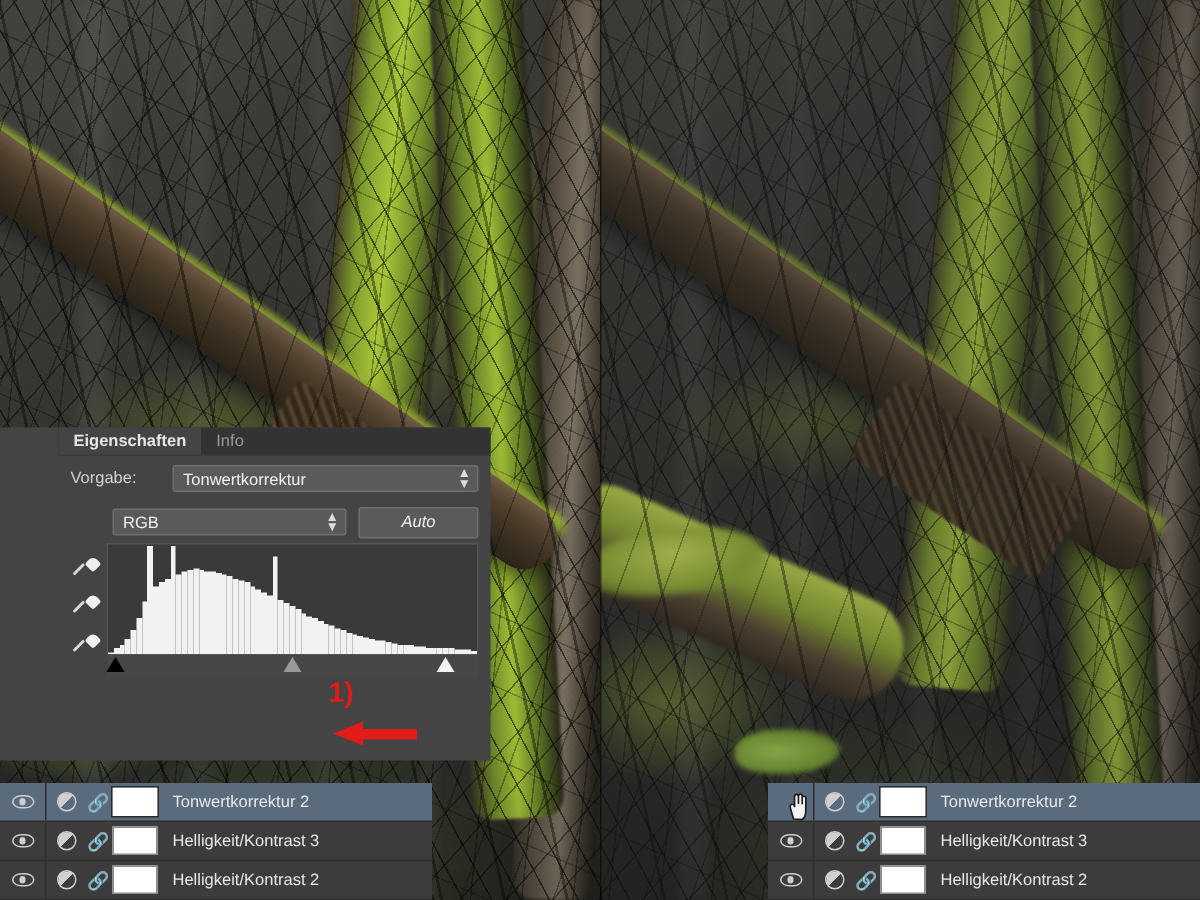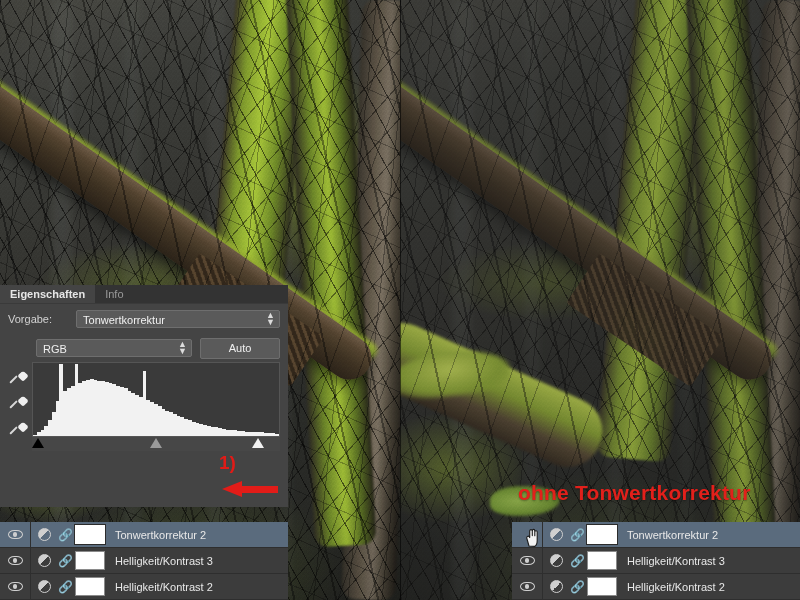--- a/index.html
+++ b/index.html
@@ -83,21 +83,21 @@
       repeating-conic-gradient(from 0deg at 50% 50%, rgba(255,255,255,.08) 0 3deg, rgba(0,0,0,.08) 3deg 6deg);
     background-size:5px 5px;}
   .photo .vig{position:absolute;inset:0;
     background:radial-gradient(ellipse 115% 105% at 50% 45%, transparent 48%, rgba(0,0,0,.45) 100%);}
   
   #pane-right .photo{filter:brightness(.80) contrast(.93) saturate(.95);}
   .divider{position:absolute;left:400px;top:0;width:1px;height:600px;background:rgba(0,0,0,.55);}
 
   
   #props{position:absolute;left:0;top:285px;width:288px;height:222px;
-    background:#444444;color:#d6d6d6;font-size:11px;}
+    background:#444444;color:#d6d6d6;font-size:11px;padding-left:39px;}
   .tabbar{height:18px;background:#333333;display:flex;align-items:flex-end;}
   .tab{height:18px;line-height:18px;padding:0 10px;font-size:11px;color:#9a9a9a;}
   .tab.active{background:#444444;color:#e6e6e6;font-weight:bold;}
   .panel-head{display:flex;align-items:center;height:28px;padding:0 8px;background:#3d3d3d;}
   .lvl-icon{width:22px;height:16px;background:#2b2b2b;border:1px solid #5a5a5a;
     display:flex;align-items:flex-end;justify-content:center;gap:1px;padding-bottom:1px;box-sizing:border-box;}
   .lvl-icon i{display:block;width:1px;background:#d8d8d8;}
   .mask-icon{width:20px;height:16px;margin-left:5px;background:#c9c9c9;
     display:flex;align-items:center;justify-content:center;}
   .mask-icon b{display:block;width:8px;height:8px;border-radius:50%;background:#3a3a3a;}
@@ -106,21 +106,21 @@
   .row.preset{height:30px;border-top:1px solid #3a3a3a;}
   .lab{font-size:11px;color:#d2d2d2;margin-right:24px;}
   .select{position:relative;height:18px;background:#5a5a5a;border:1px solid #6e6e6e;
     border-radius:2px;color:#f0f0f0;font-size:11px;line-height:18px;padding:0 18px 0 6px;box-sizing:border-box;}
   .select .arr{position:absolute;right:4px;top:50%;transform:translateY(-50%);
     font-size:9px;line-height:7px;color:#dcdcdc;text-align:center;}
   #preset-select{flex:1;}
   .row.chan{height:28px;gap:8px;padding-left:36px;}
   #chan-select{width:158px;}
   .auto-btn{height:19px;min-width:54px;padding:0 12px;background:#5a5a5a;border:1px solid #6e6e6e;
-    border-radius:2px;color:#f0f0f0;font-size:11px;line-height:19px;text-align:center;}
+    border-radius:2px;color:#f0f0f0;font-size:11px;line-height:19px;text-align:center;font-style:italic;}
   
   .hist-zone{display:flex;padding:0 8px 0 4px;}
   .droppers{width:28px;display:flex;flex-direction:column;align-items:center;
     justify-content:space-around;padding:6px 0;}
   .dropper{width:20px;height:20px;position:relative;}
   .dropper .stem{position:absolute;left:2px;top:11px;width:10px;height:2px;background:#d8d8d8;
     transform:rotate(-45deg);transform-origin:0 50%;border-radius:1px;}
   .dropper .bulb{position:absolute;right:1px;top:1px;width:8px;height:8px;border-radius:2px 4px 2px 2px;
     background:#efefef;transform:rotate(-45deg);}
   .hist-wrap{flex:1;}
@@ -329,21 +329,20 @@
         </div>
       </div>
     </div>
   </div>
 
   <div class="anno1">1)</div>
   <div class="arrow">
     <span class="shaft"></span>
       <span class="head"></span>
   </div>
-  <div class="ohne">ohne Tonwertkorrektur</div>
 
   <div class="layers" id="layers-left">
 
     <div class="lrow sel">
       <span class="eye-cell">
         <span class="eye"></span>
         </span>
       <span class="adj-icon">
           <span></span>
         </span>

